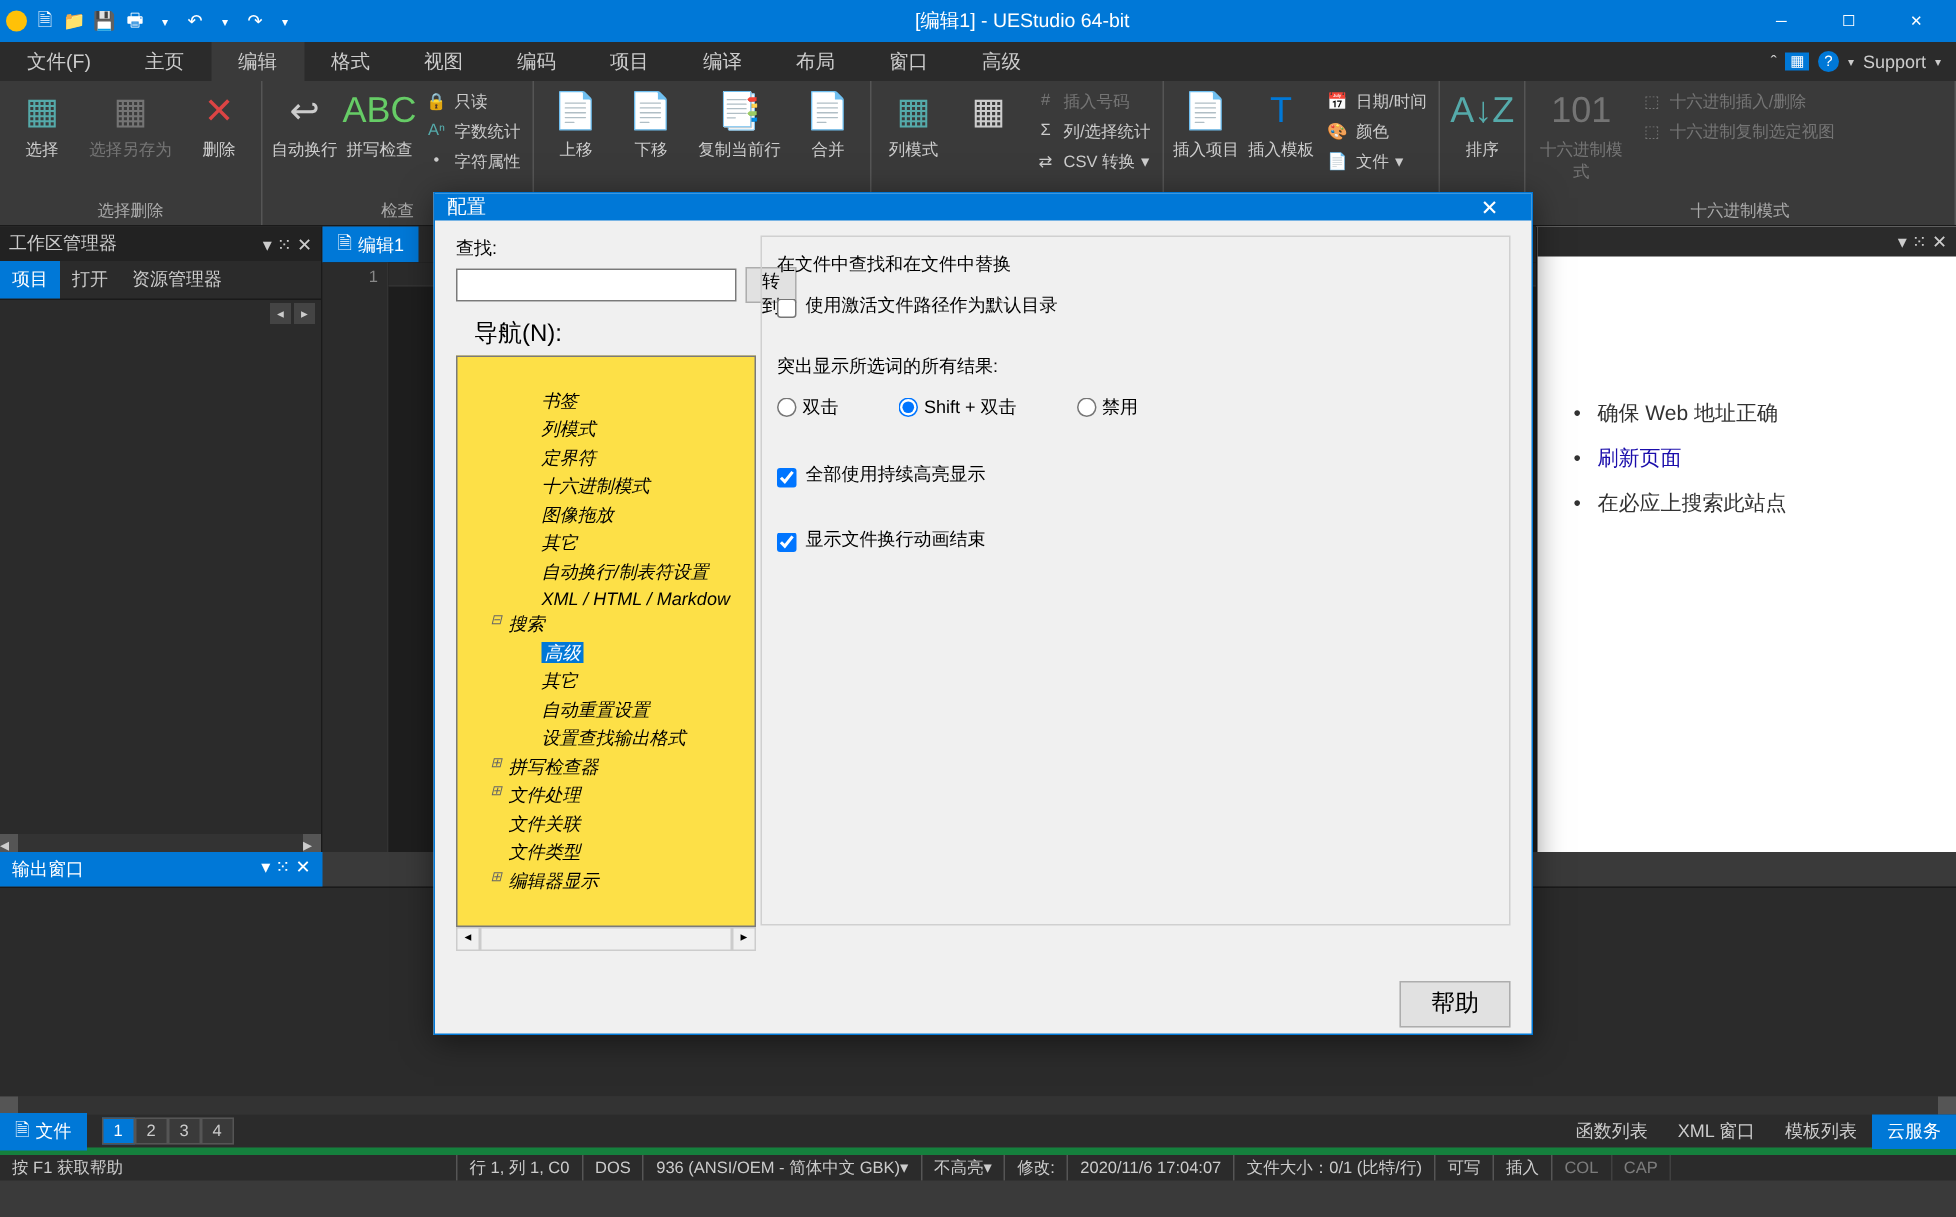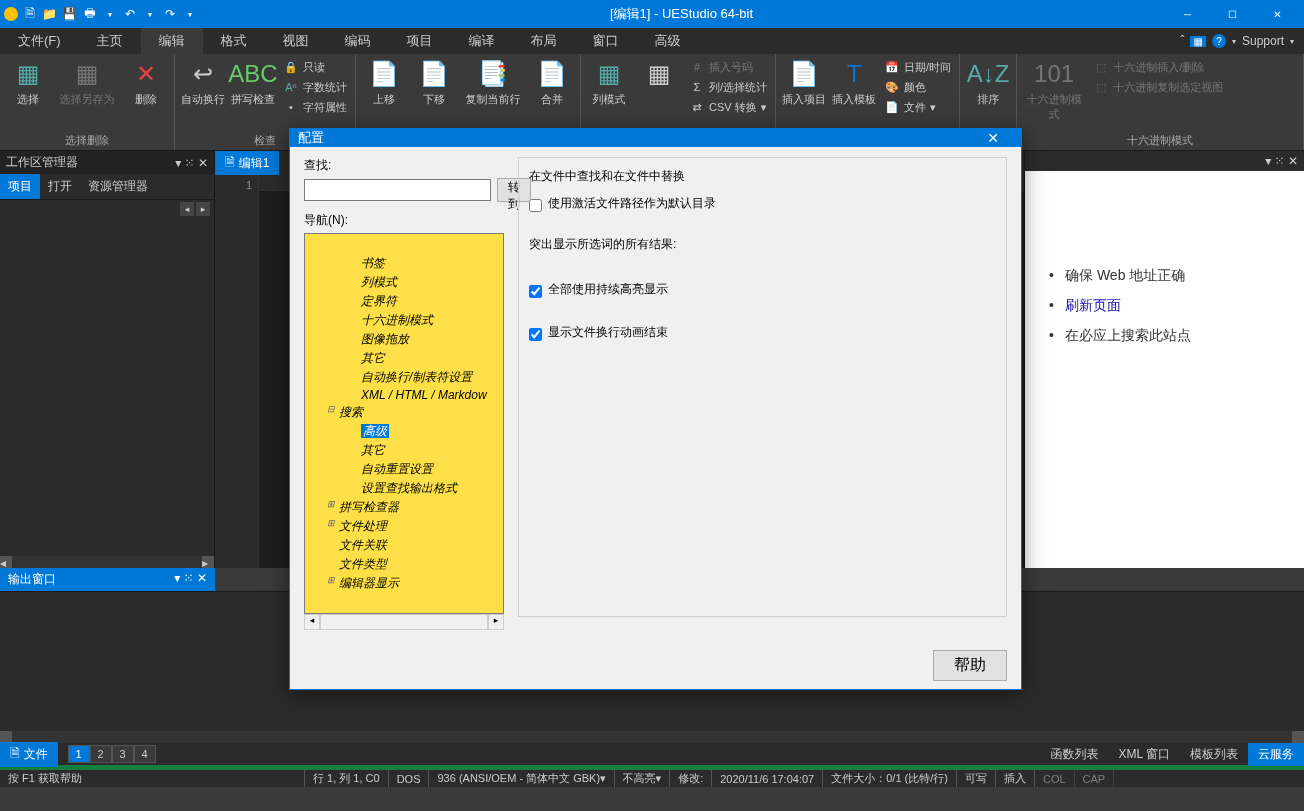--- a/index.html
+++ b/index.html
@@ -83,26 +83,26 @@
 
 
 .statusbar { height: 22px; background: #2b2b2b; border-top: 5px solid #15803d; display: flex; align-items: center; font-size: 11px; color: #ccc; }
 .statusbar .cell { padding: 0 8px; border-right: 1px solid #555; height: 100%; display: flex; align-items: center; }
 
 
 .dialog { position: absolute; left: 289px; top: 128px; width: 733px; height: 562px; background: #f0f0f0; border: 1px solid #0078d7; box-shadow: 0 4px 20px rgba(0,0,0,0.5); display: flex; flex-direction: column; }
 .dialog .dtitle { height: 28px; background: #0078d7; color: #fff; display: flex; align-items: center; padding: 0 8px; font-size: 13px; justify-content: space-between; }
 .dialog .dtitle .spacer { flex: 1; }
 .dialog .dtitle .close { width: 40px; text-align: center; font-size: 14px; }
-.dialog .dbody { flex: 1; padding: 10px 14px; display: flex; gap: 14px; color: #000; }
+.dialog .dbody { flex: 1; padding: 10px 14px; display: flex; gap: 3px; color: #000; }
 .dialog .left-col { width: 200px; display: flex; flex-direction: column; }
 .dialog .search-row { display: flex; gap: 6px; align-items: center; margin-bottom: 6px; }
 .dialog .search-row input { flex: 1; height: 22px; border: 1px solid #7a7a7a; padding: 0 4px; }
 .dialog .search-row button { height: 24px; padding: 0 10px; border: 1px solid #adadad; background: #e1e1e1; font-size: 12px; }
-.dialog .nav-label { font-size: 12px; margin: 4px 0; }
+.dialog .nav-label { font-size: 16px; margin: 4px 12px; }
 .dialog .tree { flex: 1; border: 1px solid #7a7a7a; background: #fde047; overflow: auto; font-size: 12px; padding: 20px; position: relative; font-style: italic; }
 .dialog .tree-item { padding: 1px 0 1px 24px; white-space: nowrap; position: relative; }
 .dialog .tree-item.lvl1 { padding-left: 14px; }
 .dialog .tree-item .exp { position: absolute; left: 2px; font-size: 9px; color: #666; }
 .dialog .tree-item.selected span { background: #0078d7; color: #fff; padding: 0 2px; }
 .dialog .tree-item.lvl2 { padding-left: 36px; }
 .dialog .tree-scroll { height: 16px; display: flex; }
 .dialog .tree-scroll .arrow { width: 16px; border: 1px solid #ccc; background: #f0f0f0; text-align: center; font-size: 9px; }
 .dialog .tree-scroll .track { flex: 1; background: #f0f0f0; border: 1px solid #ccc; }
 .dialog .right-col { flex: 1; font-size: 12px; }
@@ -458,20 +458,34 @@
     </div>
     <div class="right-col">
       <div class="group">
         <div class="section-title">在文件中查找和在文件中替换</div>
         <div class="cb-row">
             <input type="checkbox" style="">
             <span>使用激活文件路径作为默认目录</span>
           </div>
         <div style="height:16px"></div>
         <div class="section-title">突出显示所选词的所有结果:</div>
+        <div class="radio-row">
+          <label class="radio-item">
+              <input type="radio" name="hl" style="">
+              <span>双击</span>
+            </label>
+          <label class="radio-item">
+              <input type="radio" name="hl" checked="" style="">
+              <span>Shift + 双击</span>
+            </label>
+          <label class="radio-item">
+              <input type="radio" name="hl" style="">
+              <span>禁用</span>
+            </label>
+        </div>
         <div style="height:10px"></div>
         <div class="cb-row">
             <input type="checkbox" checked="" style="">
             <span>全部使用持续高亮显示</span>
           </div>
         <div style="height:10px"></div>
         <div class="cb-row">
             <input type="checkbox" checked="" style="">
             <span>显示文件换行动画结束</span>
           </div>

